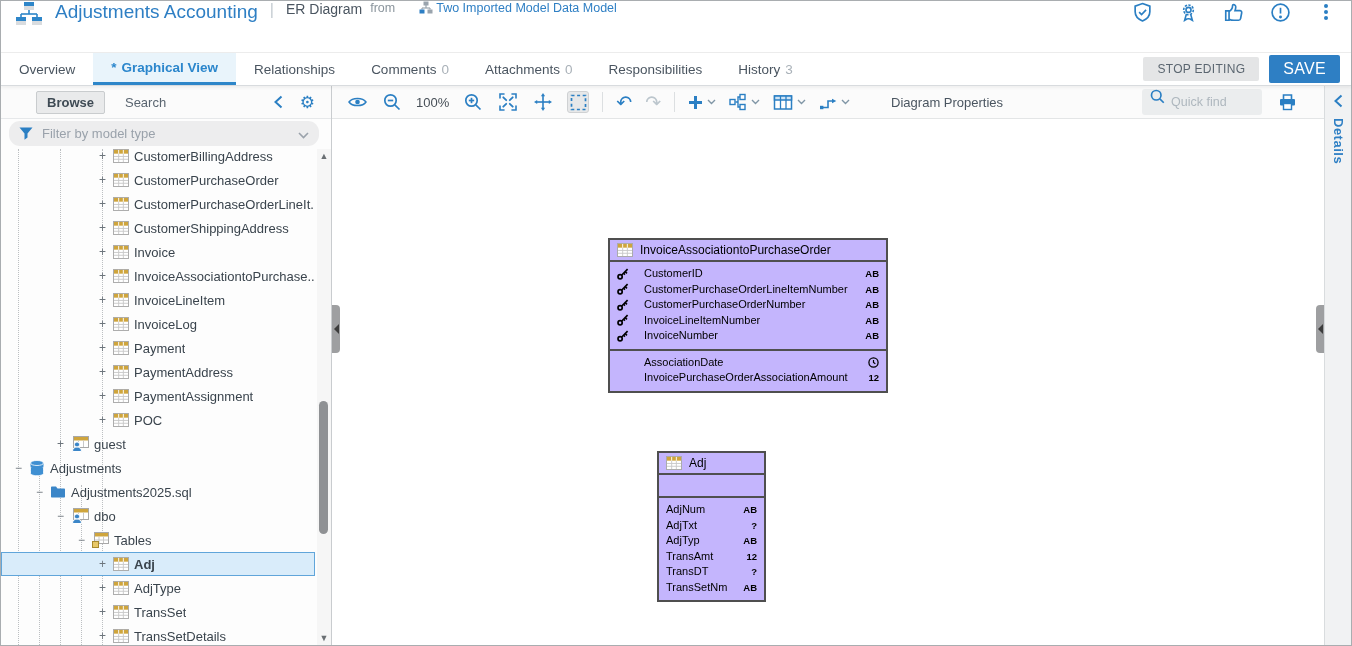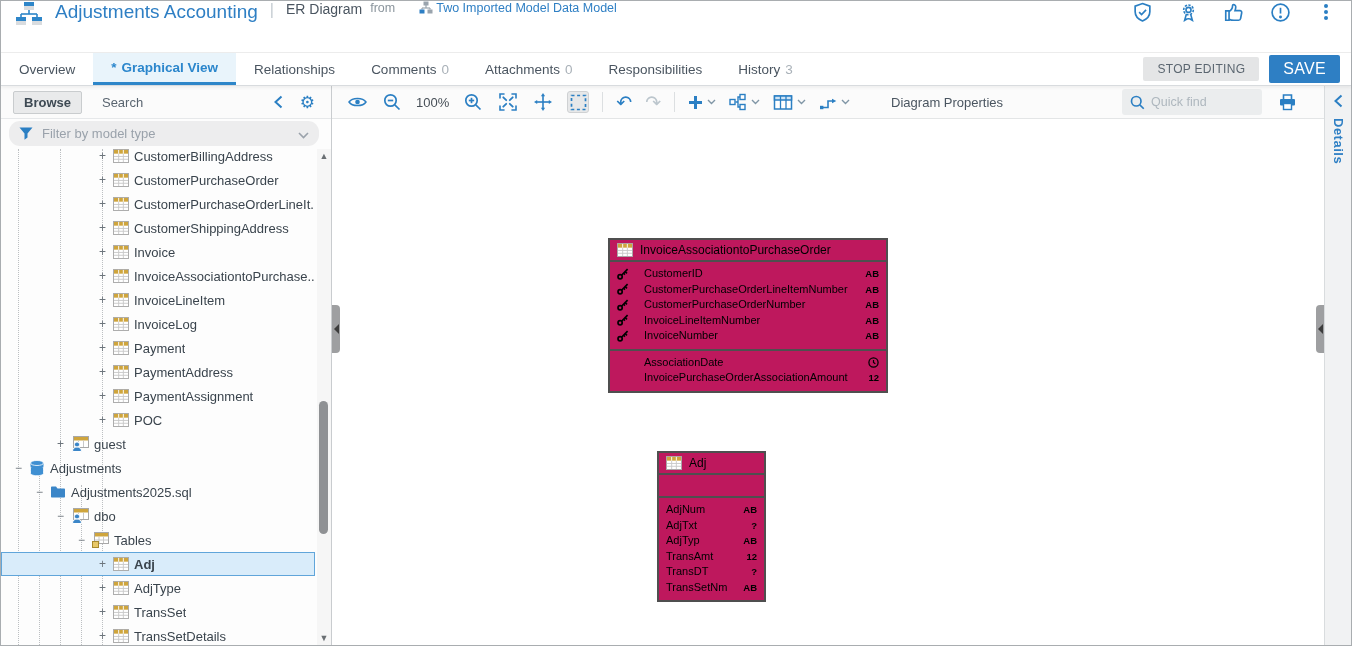--- a/index.html
+++ b/index.html
@@ -40,21 +40,21 @@
   
   .body { flex:1; display:flex; min-height:0; }
 
   
   .sidebar { width:331px; flex:0 0 auto; border-right:1px solid #c9cccf;
     display:flex; flex-direction:column; background:#fdfdfd; min-height:0; }
   .side-toolbar { height:33px; flex:0 0 auto; display:flex; align-items:center;
     padding:0 12px; border-bottom:1px solid #e6e8ea; background:#fbfbfb; gap:8px; }
   .btn-browse { background:#e9eaeb; border:1px solid #c9ccce; border-radius:2px;
     font-size:13px; color:#3e4a54; font-weight:bold; padding:3px 10px; cursor:pointer;
-    font-family:"Liberation Sans",sans-serif; }
+    font-family:"Liberation Sans",sans-serif;margin-left:23px; }
   .search-label { font-size:13px; color:#5a6570; margin-left:12px; cursor:pointer; }
   .side-tools { margin-left:auto; display:flex; align-items:center; gap:16px; padding-right:4px; }
   .sicon { cursor:pointer; display:flex; align-items:center; color:#2b7fc3; font-size:16px; }
 
   .filter-wrap { flex:0 0 auto; padding:2px 12px 3px 8px; }
   .filter-box { height:25px; background:#ededee; border-radius:11px; display:flex;
     align-items:center; padding:0 10px; gap:9px; cursor:pointer; }
   .filter-box .ph { font-size:13px; color:#9aa2ab; flex:1; }
   .filter-box .chev { color:#9aa2ab; }
 
@@ -83,30 +83,30 @@
   .ticonbtn { display:flex; align-items:center; justify-content:center; cursor:pointer;
     width:22px; height:22px; flex:0 0 auto; }
   .ticonbtn.active { background:#e7e8e9; border:1px solid #cfd1d3; border-radius:3px; }
   .zoom-level { font-size:13px; color:#474f57; }
   .tb-sep { width:1px; height:20px; background:#dcdfe1; flex:0 0 auto; }
   .drop { display:flex; align-items:center; gap:4px; cursor:pointer; }
   .undo-glyph { font-size:19px; color:#2b7fc3; line-height:1; cursor:pointer; }
   .redo-glyph { font-size:19px; color:#bcc6cd; line-height:1; cursor:pointer; }
   .diag-props { font-size:13px; color:#4a5560; margin-left:28px; white-space:nowrap; cursor:pointer; }
   .toolbar-right { margin-left:auto; display:flex; align-items:center; gap:14px; padding-right:16px; }
-  .quickfind { width:140px; height:26px; background:#ebedee; border:none; border-radius:3px;
-    display:flex; align-items:center; padding:0 8px; gap:6px; }
+  .quickfind { width:120px; height:26px; background:#ebedee; border:none; border-radius:3px;
+    display:flex; padding:0 8px; gap:6px; }
   .quickfind input { border:none; background:transparent; outline:none; width:80px;
     font-size:12.5px; color:#4a5560; font-family:"Liberation Sans",sans-serif; }
   .quickfind input::placeholder { color:#aeb7be; }
 
   .diagram { flex:1; position:relative; background:#fff; overflow:hidden; }
 
   
-  .entity { position:absolute; background:#be185d; border:2px solid #4f4f4f; cursor:move; }
+  .entity { position:absolute; background:#c4b5fd; border:2px solid #4f4f4f; cursor:move; }
   .entity-header { display:flex; align-items:center; gap:7px; padding:3px 7px;
     border-bottom:2px solid #4f4f4f; }
   .entity-title { font-size:12px; color:#000; white-space:nowrap; }
   .esection { padding:4px 0 5px 0; }
   .esection + .esection { border-top:2px solid #4f4f4f; }
   .esection.empty { min-height:21px; padding:0; }
   .erow { display:flex; align-items:center; padding:0 7px; line-height:15.5px; gap:14px; }
   .erow .kcol { width:13px; flex:0 0 auto; display:flex; align-items:center; }
   .erow .ename { font-size:11px; color:#000; flex:1; white-space:nowrap; }
   .erow .etype { font-size:9.5px; font-weight:bold; color:#000; flex:0 0 auto;

